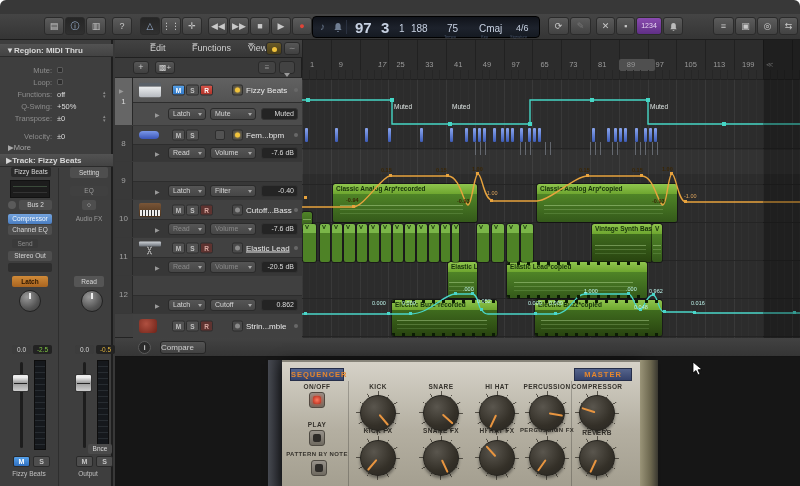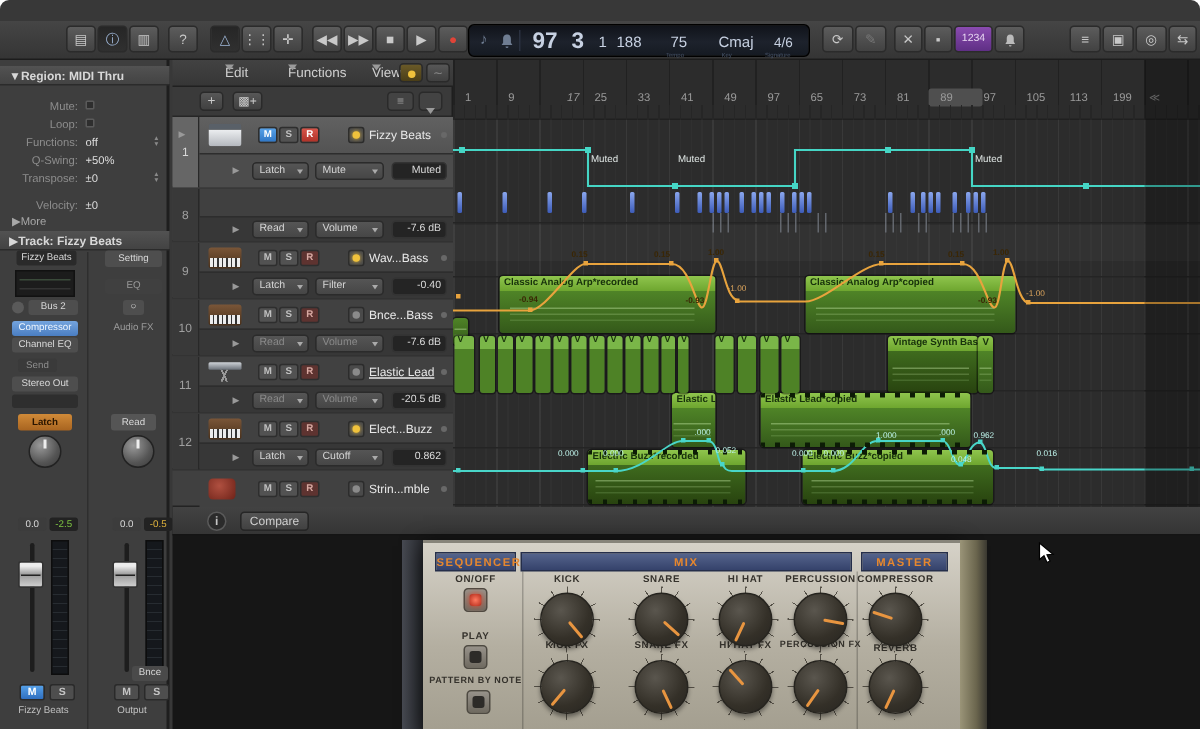--- a/index.html
+++ b/index.html
@@ -103,21 +103,21 @@
   .avl{font-size:5.5px;line-height:1;white-space:nowrap;z-index:5;}
   .avl.o{color:#3a2604;font-weight:bold;}
   .avl.ol{color:#dca45c;}
   .avl.c{color:#bdf2e9;}
   .avl.mut{color:#dfe6e4;font-size:6.5px;}
   .darkzone{left:461px;top:0;width:37px;height:298px;background:rgba(0,0,0,.28);z-index:4;}
   
   .bpanel{left:115px;top:338px;width:685px;height:148px;background:#161616;}
   .bphead{left:0;top:0;width:685px;height:19px;background:linear-gradient(#424242,#353535);border-bottom:1px solid #141414;}
   .infoc{left:23px;top:3px;width:13px;height:13px;border-radius:50%;background:#2b2b2b;border:1px solid #5a5a5a;color:#c5c5c5;font-size:8px;font-weight:bold;text-align:center;line-height:12px;}
-  .cmpbtn{left:45px;top:3px;width:46px;height:13px;background:linear-gradient(#545454,#414141);border:1px solid #262626;border-radius:3px;color:#cfcfcf;font-size:8px;text-align:center;line-height:12px;}
+  .cmpbtn{left:45px;top:3px;width:46px;height:13px;background:linear-gradient(#545454,#414141);border:1px solid #262626;border-radius:3px;color:#cfcfcf;font-size:8px;text-align:left;line-height:12px;}
   .prail-l{left:153px;top:22px;width:14px;height:126px;background:linear-gradient(90deg,#474a52,#2a2c31);}
   .pface{left:167px;top:22px;width:358px;height:126px;background:linear-gradient(#d6d2c8,#b4afa1 55%,#a49f90);border-top:2px solid #87847a;box-shadow:0 4px 14px rgba(0,0,0,.8);}
   .prail-r{left:525px;top:22px;width:18px;height:126px;background:linear-gradient(90deg,#9a9478,#6b664e 60%,#3a3830);}
   .secbar{top:30px;height:13px;background:linear-gradient(#55648c,#35426b);border:1px solid #252e4a;color:#e6872e;font-size:7.5px;font-weight:bold;text-align:center;line-height:12px;letter-spacing:1px;}
   .pdiv{top:43px;width:1px;height:105px;background:rgba(0,0,0,.22);}
   .plab{font-size:6.5px;font-weight:bold;color:#35322c;text-align:center;letter-spacing:.4px;white-space:nowrap;}
   .knob{width:44px;height:44px;}
   .ktick{left:0;top:0;width:44px;height:44px;border-radius:50%;
      background:repeating-conic-gradient(rgba(58,54,46,.8) 0 1.8deg,transparent 1.8deg 30deg);}
   .kface{left:4px;top:4px;width:36px;height:36px;border-radius:50%;border:1px solid #26241f;
@@ -503,21 +503,20 @@
 
   <div class="bpanel">
     <div class="bphead">
       <div class="infoc">i</div>
       <div class="cmpbtn">Compare</div>
     </div>
     <div class="prail-l"></div>
     <div class="pface"></div>
     <div class="prail-r"></div>
     <div class="secbar" style="left:175px;width:54px;">SEQUENCER</div>
-    <div class="secbar" style="left:232px;width:221px;">MIX</div>
     <div class="secbar" style="left:459px;width:58px;">MASTER</div>
     <div class="pdiv" style="left:233px;"></div>
     <div class="pdiv" style="left:456px;"></div>
 
     <div class="plab" style="left:172px;top:45px;width:60px;">ON/OFF</div>
     <div class="seqbtn lit" style="left:194px;top:54px;"></div>
     <div class="plab" style="left:172px;top:83px;width:60px;">PLAY</div>
     <div class="seqbtn" style="left:194px;top:92px;"></div>
     <div class="plab" style="left:160px;top:113px;width:84px;font-size:6px;">PATTERN BY NOTE</div>
     <div class="seqbtn" style="left:196px;top:122px;"></div>
@@ -603,54 +602,54 @@
       </div>
       <div class="tsub sel" style="left: 18px; top: 24px; height: 23px;">
         <div class="disc" style="left: 22px;">▶</div>
         <div class="dd" style="left: 35px; width: 38px;">Latch</div>
         <div class="dd" style="left: 77px; width: 46px;">Mute</div>
         <div class="dval" style="left: 128px; width: 37px;">Muted</div>
       </div>
     </div>
     <div class="thdr" style="left: 115px; top: 126px; width: 187px; height: 35px;">
       <div class="tnum" style="line-height: 35px; height: 35px;">8</div>
+      <div class="tmain" style="left: 18px; top: 0px; height: 18px;">
+        <div class="ticon loop-i"></div>
+        <div class="tb" style="left: 39px;">M</div>
+        <div class="tb" style="left: 53px;">S</div>
+        <div class="tb xs" style="left: 82px;"></div>
+        <div class="adot lit" style="left: 99px;"></div>
+        <div class="tname" style="left: 113px;">Fem...bpm</div>
+        <div class="odot"></div>
+      </div>
       <div class="tsub" style="left: 18px; top: 18px; height: 17px;">
         <div class="disc" style="left: 22px;">▶</div>
         <div class="dd" style="left: 35px; width: 38px;">Read</div>
         <div class="dd" style="left: 77px; width: 46px;">Volume</div>
         <div class="dval" style="left: 128px; width: 37px;">-7.6 dB</div>
       </div>
     </div>
     <div class="thdr" style="left: 115px; top: 162px; width: 187px; height: 37px;">
       <div class="tnum" style="line-height: 37px; height: 37px;">9</div>
-      <div class="tmain" style="left: 18px; top: 0px; height: 19px;">
-        <div class="ticon keys-i"></div>
-        <div class="tb" style="left: 39px;">M</div>
-        <div class="tb" style="left: 53px;">S</div>
-        <div class="tb r" style="left: 67px;">R</div>
-        <div class="adot lit" style="left: 99px;"></div>
-        <div class="tname" style="left: 113px;">Wav...Bass</div>
-        <div class="odot"></div>
-      </div>
       <div class="tsub" style="left: 18px; top: 19px; height: 18px;">
         <div class="disc" style="left: 22px;">▶</div>
         <div class="dd" style="left: 35px; width: 38px;">Latch</div>
         <div class="dd" style="left: 77px; width: 46px;">Filter</div>
         <div class="dval" style="left: 128px; width: 37px;">-0.40</div>
       </div>
     </div>
     <div class="thdr" style="left: 115px; top: 200px; width: 187px; height: 37px;">
       <div class="tnum" style="line-height: 37px; height: 37px;">10</div>
       <div class="tmain" style="left: 18px; top: 0px; height: 19px;">
         <div class="ticon keys-i"></div>
         <div class="tb" style="left: 39px;">M</div>
         <div class="tb" style="left: 53px;">S</div>
         <div class="tb r" style="left: 67px;">R</div>
         <div class="adot" style="left: 99px;"></div>
-        <div class="tname" style="left: 113px;">Bnce...Bass</div>
+        <div class="tname" style="left: 113px;">Cutoff...Bass</div>
         <div class="odot"></div>
       </div>
       <div class="tsub" style="left: 18px; top: 19px; height: 18px;">
         <div class="disc" style="left: 22px;">▶</div>
         <div class="dd dim" style="left: 35px; width: 38px;">Read</div>
         <div class="dd dim" style="left: 77px; width: 46px;">Volume</div>
         <div class="dval" style="left: 128px; width: 37px;">-7.6 dB</div>
       </div>
     </div>
     <div class="thdr" style="left: 115px; top: 238px; width: 187px; height: 37px;">
@@ -666,29 +665,20 @@
       </div>
       <div class="tsub" style="left: 18px; top: 19px; height: 18px;">
         <div class="disc" style="left: 22px;">▶</div>
         <div class="dd dim" style="left: 35px; width: 38px;">Read</div>
         <div class="dd dim" style="left: 77px; width: 46px;">Volume</div>
         <div class="dval" style="left: 128px; width: 37px;">-20.5 dB</div>
       </div>
     </div>
     <div class="thdr" style="left: 115px; top: 276px; width: 187px; height: 37px;">
       <div class="tnum" style="line-height: 37px; height: 37px;">12</div>
-      <div class="tmain" style="left: 18px; top: 0px; height: 19px;">
-        <div class="ticon keys-i"></div>
-        <div class="tb" style="left: 39px;">M</div>
-        <div class="tb" style="left: 53px;">S</div>
-        <div class="tb r" style="left: 67px;">R</div>
-        <div class="adot lit" style="left: 99px;"></div>
-        <div class="tname" style="left: 113px;">Elect...Buzz</div>
-        <div class="odot"></div>
-      </div>
       <div class="tsub" style="left: 18px; top: 19px; height: 18px;">
         <div class="disc" style="left: 22px;">▶</div>
         <div class="dd" style="left: 35px; width: 38px;">Latch</div>
         <div class="dd" style="left: 77px; width: 46px;">Cutoff</div>
         <div class="dval" style="left: 128px; width: 37px;">0.862</div>
       </div>
     </div>
     <div class="thdr" style="left: 115px; top: 314px; width: 187px; height: 24px;">
       <div class="tnum" style="line-height: 24px; height: 24px; margin-left: 35px;">13</div>
       <div class="tmain" style="left: 18px; top: 0px; height: 24px;">

